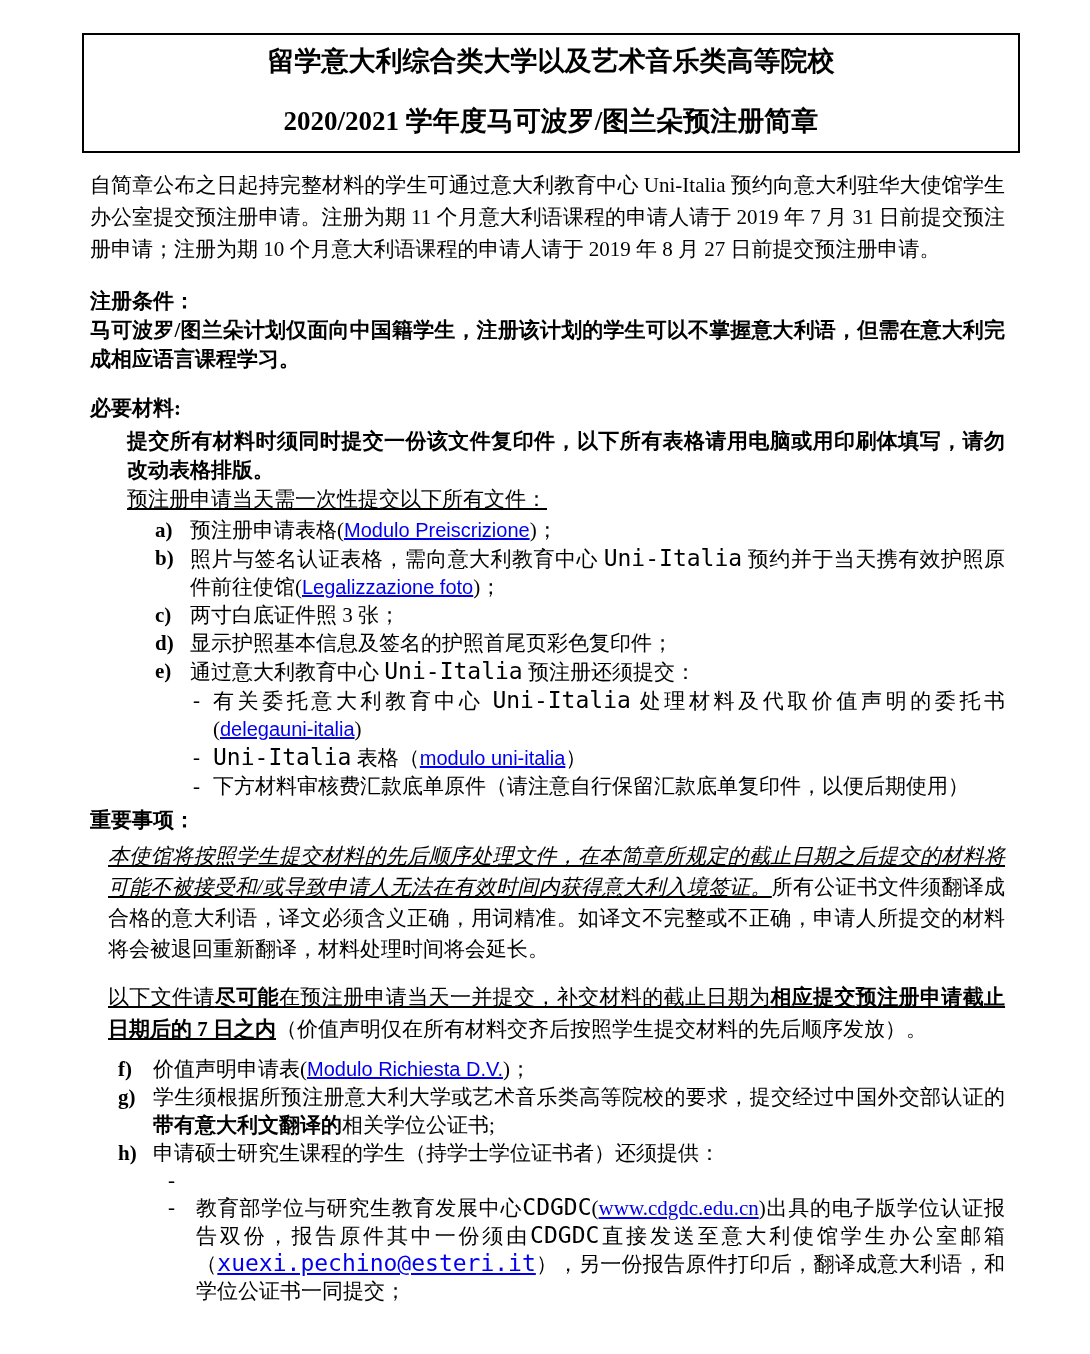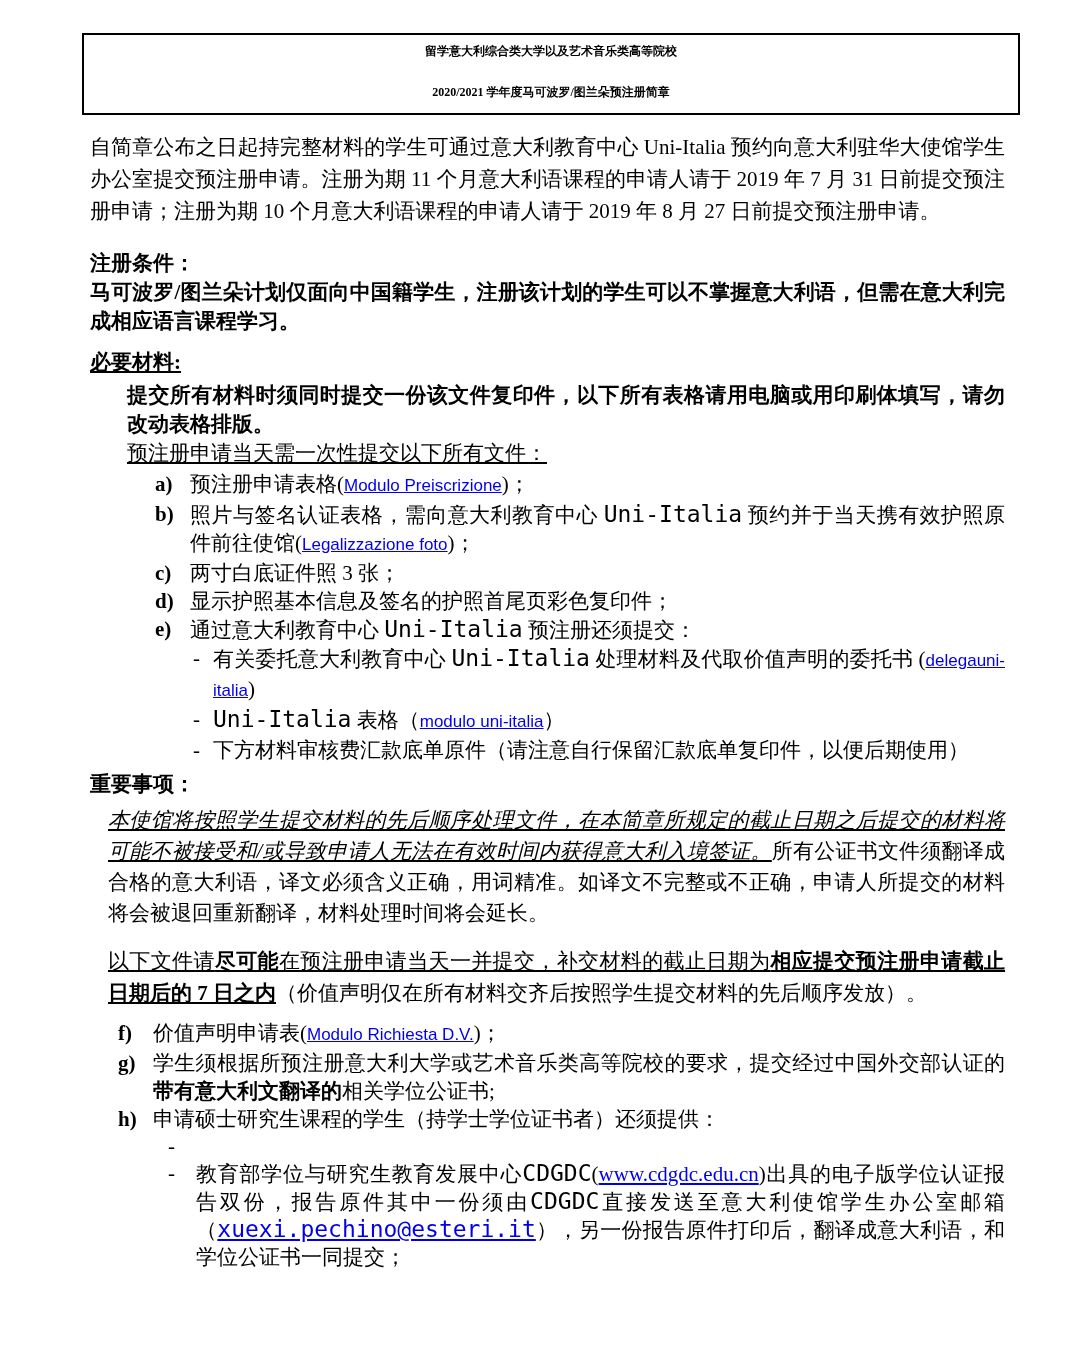--- a/index.html
+++ b/index.html
@@ -14,27 +14,27 @@
     font-size:21px;
     overflow:hidden;
   }
   .titlebox{
     box-sizing:border-box;
     width:938px;
     margin-left:-8px;
     border:2px solid #000;
     text-align:center;
     font-weight:bold;
-    font-size:12px;
+    font-size:27px;
     padding:8px 0 12px;
   }
   .titlebox .t2{margin-top:24px;}
   .intro{margin:16px 0 0;line-height:32px;text-align:justify;}
   .sec-heading{font-weight:bold;margin-top:22px;line-height:29px;}
-  .sec-heading.mt14{margin-top:12px;text-decoration:underline;}
+  .sec-heading.mt14{margin-top:20px;}
   .sec-heading.mt6{margin-top:6px;}
   .bold-block{font-weight:bold;line-height:29px;text-align:justify;}
   .ind37{margin-left:37px;}
   .ind18{margin-left:18px;}
   .note{margin-top:4px;line-height:29px;text-align:justify;font-weight:bold;}
   .submit-heading{font-weight:normal;text-decoration:underline;line-height:29px;}
   .list{margin-top:2px;}
   .li{display:flex;line-height:28px;}
   .li .lab{flex:0 0 35px;margin-left:28px;font-weight:bold;}
   .li .txt{flex:1;text-align:justify;}
@@ -42,21 +42,21 @@
   .sub .dash{flex:0 0 20px;margin-left:66px;}
   .sub .txt{flex:1;text-align:justify;}
   .hsub .dash{flex:0 0 28px;margin-left:78px;}
   .hsub{line-height:27px;}
   .imp-p1{margin-top:6px;line-height:31px;text-align:justify;}
   .imp-p2{margin-top:16px;line-height:32px;text-align:justify;}
   .iu{font-style:italic;text-decoration:underline;}
   .u{text-decoration:underline;}
   .b{font-weight:bold;}
   .lk{color:#0000EE;text-decoration:underline;cursor:pointer;}
-  .lk-sans{font-family:"Liberation Sans","DejaVu Sans",sans-serif;font-size:17px;}
+  .lk-sans{font-family:"Liberation Sans","DejaVu Sans",sans-serif;font-size:20px;}
   .mono{font-family:"DejaVu Sans Mono","Liberation Mono",monospace;font-size:23px;}
   .late{margin-top:10px;}
   a{color:#0000EE;}
 </style>
 </head>
 <body>
 
 <div class="page">
 
   <div class="titlebox">

